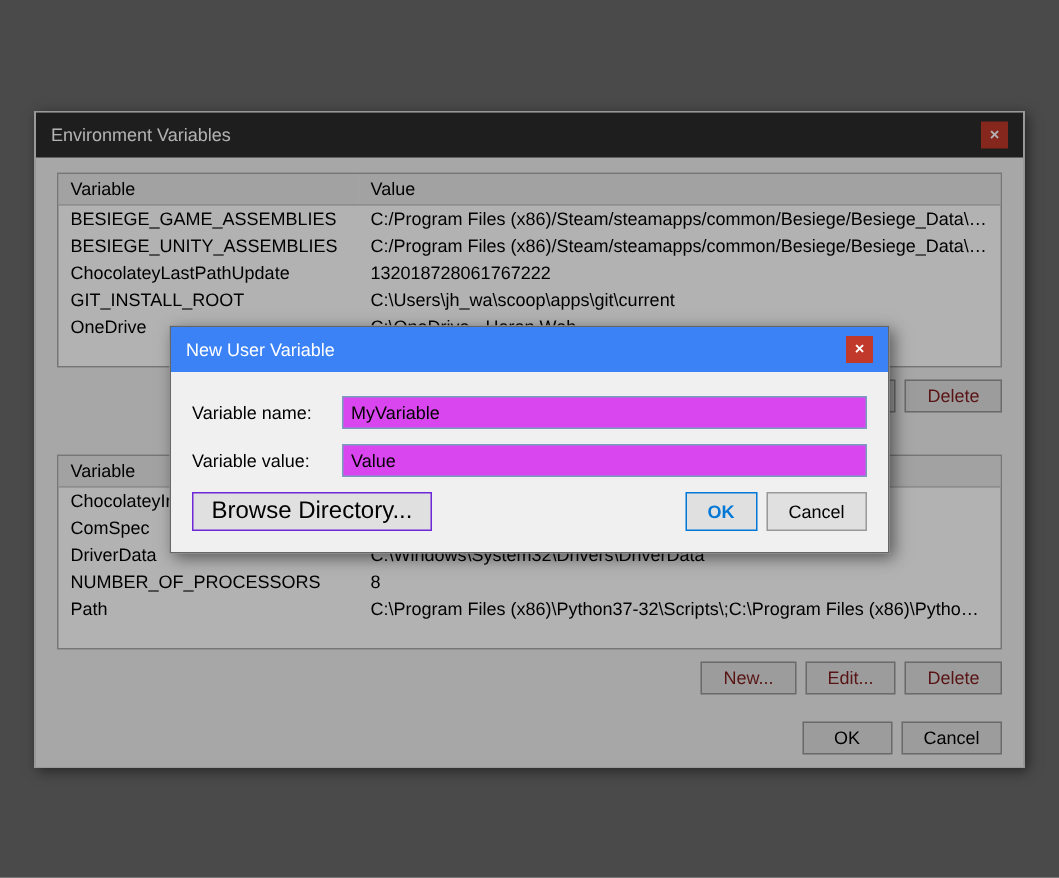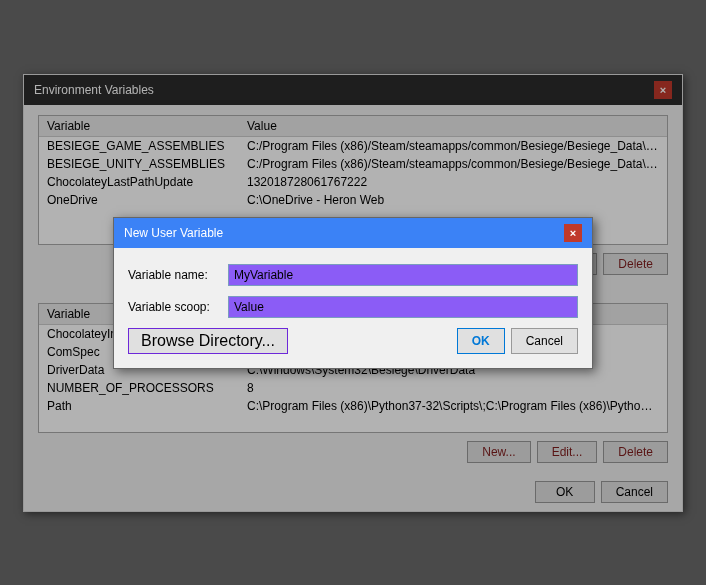--- a/index.html
+++ b/index.html
@@ -172,21 +172,21 @@
     .form-row label {
       width: 100px;
       font-size: 12px;
     }
 
     .form-row input {
       flex: 1;
       padding: 3px 5px;
       border: 1px solid #7a9cbf;
       font-size: 12px;
-      background: #8b5cf6;
+      background: #d946ef;
       outline: none;
     }
 
     .new-var-btns {
       display: flex;
       gap: 6px;
       margin-top: 10px;
       padding-bottom: 4px;
     }
 
@@ -250,20 +250,24 @@
                 <td style="max-width: 190px;">BESIEGE_GAME_ASSEMBLIES</td>
                 <td style="max-width: 380px;">C:/Program Files (x86)/Steam/steamapps/common/Besiege/Besiege_Data\Managed/</td>
               </tr>
               <tr>
                 <td style="max-width: 190px;">BESIEGE_UNITY_ASSEMBLIES</td>
                 <td style="max-width: 380px;">C:/Program Files (x86)/Steam/steamapps/common/Besiege/Besiege_Data\Managed/</td>
               </tr>
               <tr>
                 <td style="max-width: 190px;">ChocolateyLastPathUpdate</td>
                 <td style="max-width: 380px;">132018728061767222</td>
+              </tr>
+              <tr>
+                <td style="max-width: 190px;">GIT_INSTALL_ROOT</td>
+                <td style="max-width: 380px;">C:\Users\jh_wa\scoop\apps\git\current</td>
               </tr>
               <tr>
                 <td style="max-width: 190px;">OneDrive</td>
                 <td style="max-width: 380px;">C:\OneDrive - Heron Web</td>
               </tr>
             </tbody>
         </table>
       </div>
       <div class="btn-row">
         <button class="btn" disabled="">New...</button>
@@ -286,21 +290,21 @@
           <tr>
                 <td style="max-width: 190px;">ChocolateyInstall</td>
                 <td style="max-width: 380px;">C:\ProgramData\chocolatey</td>
               </tr>
               <tr>
                 <td style="max-width: 190px;">ComSpec</td>
                 <td style="max-width: 380px;">C:\WINDOWS\system32\cmd.exe</td>
               </tr>
               <tr>
                 <td style="max-width: 190px;">DriverData</td>
-                <td style="max-width: 380px;">C:\Windows\System32\Besiege\DriverData</td>
+                <td style="max-width: 380px;">C:\Windows\System32\Drivers\DriverData</td>
               </tr>
               <tr>
                 <td style="max-width: 190px;">NUMBER_OF_PROCESSORS</td>
                 <td style="max-width: 380px;">8</td>
               </tr>
               <tr>
                 <td style="max-width: 190px;">Path</td>
                 <td style="max-width: 380px;">C:\Program Files (x86)\Python37-32\Scripts\;C:\Program Files (x86)\Python37-32\;C:...</td>
               </tr>
             </tbody>
@@ -327,21 +331,21 @@
         <span>New User Variable</span>
         <button class="close-btn">×</button>
       </div>
 
       <div class="new-var-body">
         <div class="form-row">
           <label>Variable name:</label>
           <input type="text" value="MyVariable" style="">
         </div>
         <div class="form-row">
-          <label>Variable scoop:</label>
+          <label>Variable value:</label>
           <input type="text" value="Value" style="">
         </div>
         <div class="new-var-btns">
           <button class="browse-btn">Browse Directory...</button>
           <button class="ok-btn">OK</button>
           <button class="cancel-btn">Cancel</button>
         </div>
       </div>
     </div>
   </div>

